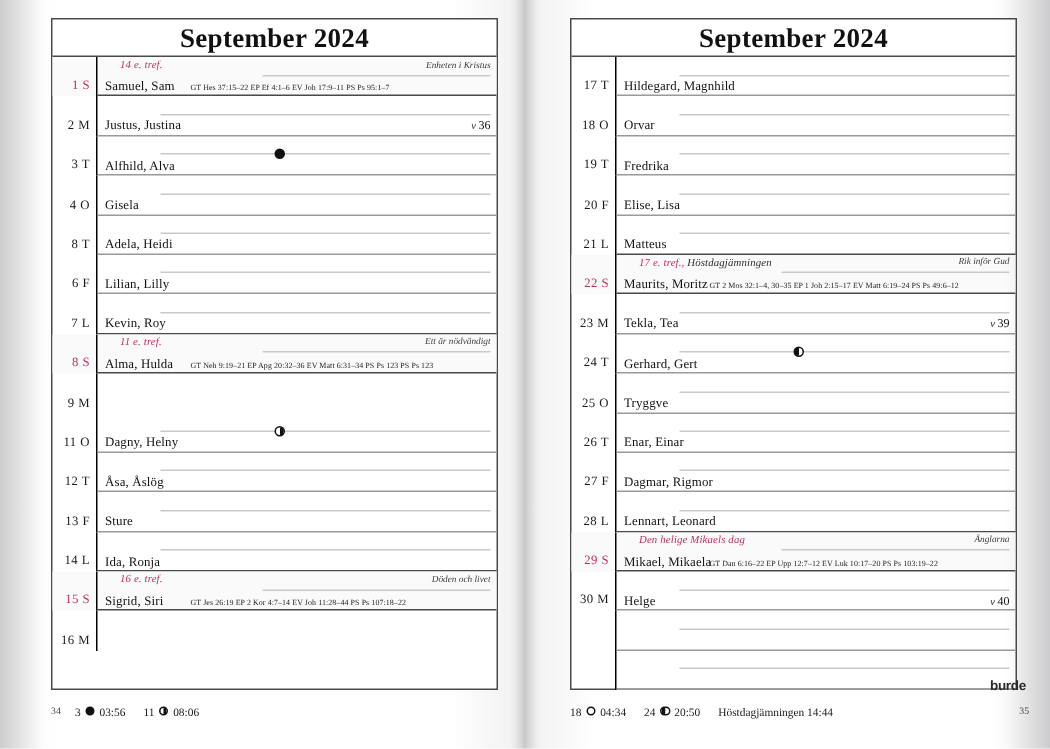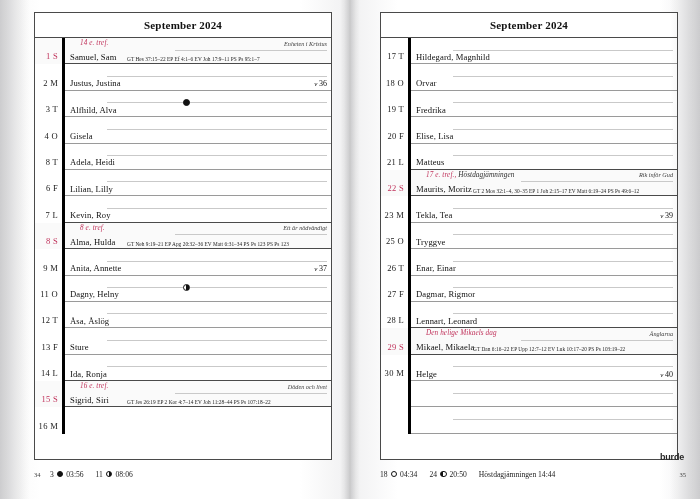--- a/index.html
+++ b/index.html
@@ -52,21 +52,21 @@
     height: 25px;
     border-bottom: 1px solid #4a4a4a;
     display: flex;
     align-items: center;
     justify-content: center;
     box-sizing: border-box;
   }
   .month-title {
     font-family: "Liberation Serif", serif;
     font-weight: bold;
-    font-size: 11px;
+    font-size: 18px;
     letter-spacing: 0.2px;
     color: #111111;
   }
 
   
   .days {
     position: relative;
   }
   .row {
     display: flex;
@@ -77,21 +77,21 @@
   .row.sunday { background: #fafafa; }
 
   .row .daycell {
     width: 30px;
     min-width: 30px;
     display: flex;
     align-items: flex-end;
     justify-content: flex-end;
     padding: 0 4px 3px 0;
     box-sizing: border-box;
-    border-right: 3px solid #000000;
+    border-right: 1px solid #000000;
     font-size: 8.5px;
     color: #1a1a1a;
     letter-spacing: 0.3px;
     white-space: nowrap;
   }
   .row.sunday .daycell { color: #c0315a; }
 
   .row .content {
     flex: 1;
     position: relative;
@@ -348,36 +348,30 @@
             <div class="daycell">7 L</div>
             <div class="content">
               <div class="halfline"></div>
               <div class="names">Kevin, Roy</div>
               <div class="rule"></div>
             </div>
           </div>
           <div class="row sunday">
             <div class="daycell">8 S</div>
             <div class="content">
-              <div class="special">8 e. tref.</div>
+              <div class="special">11 e. tref.</div>
               <div class="theme">Ett är nödvändigt</div>
               <div class="halfline short"></div>
               <div class="names">Alma, Hulda</div>
               <div class="readings">GT Neh 9:19–21 EP Apg 20:32–36 EV Matt 6:31–34 PS Ps 123 PS Ps 123</div>
               <div class="rule"></div>
             </div>
           </div>
           <div class="row">
             <div class="daycell">9 M</div>
-            <div class="content">
-              <div class="halfline"></div>
-              <div class="names">Anita, Annette</div>
-              <div class="week"><span class="v">v </span>37</div>
-              <div class="rule"></div>
-            </div>
           </div>
           <div class="row">
             <div class="daycell">11 O</div>
             <div class="content">
               <div class="halfline"></div>
               <div class="names">Dagny, Helny</div>
               <div class="moon first" style="left: 118px;"></div>
               <div class="rule"></div>
             </div>
           </div>
@@ -492,20 +486,29 @@
               <div class="readings">GT 2 Mos 32:1–4, 30–35 EP 1 Joh 2:15–17 EV Matt 6:19–24 PS Ps 49:6–12</div>
               <div class="rule"></div>
             </div>
           </div>
           <div class="row">
             <div class="daycell">23 M</div>
             <div class="content">
               <div class="halfline"></div>
               <div class="names">Tekla, Tea</div>
               <div class="week"><span class="v">v </span>39</div>
+              <div class="rule"></div>
+            </div>
+          </div>
+          <div class="row">
+            <div class="daycell">24 T</div>
+            <div class="content">
+              <div class="halfline"></div>
+              <div class="names">Gerhard, Gert</div>
+              <div class="moon last" style="left: 118px;"></div>
               <div class="rule"></div>
             </div>
           </div>
           <div class="row">
             <div class="daycell">25 O</div>
             <div class="content">
               <div class="halfline"></div>
               <div class="names">Tryggve</div>
               <div class="rule"></div>
             </div>

